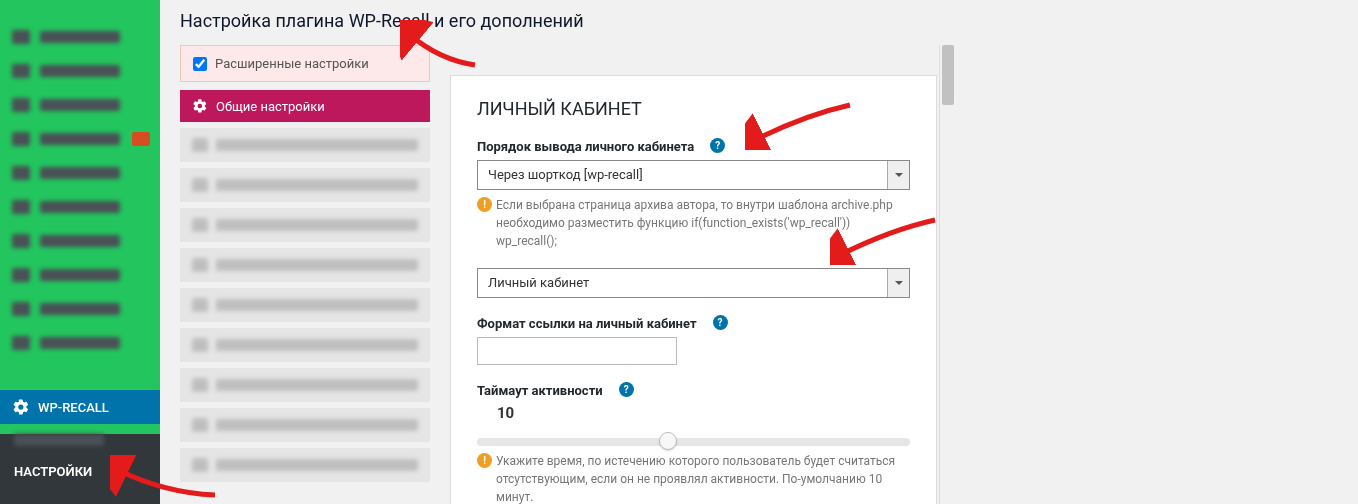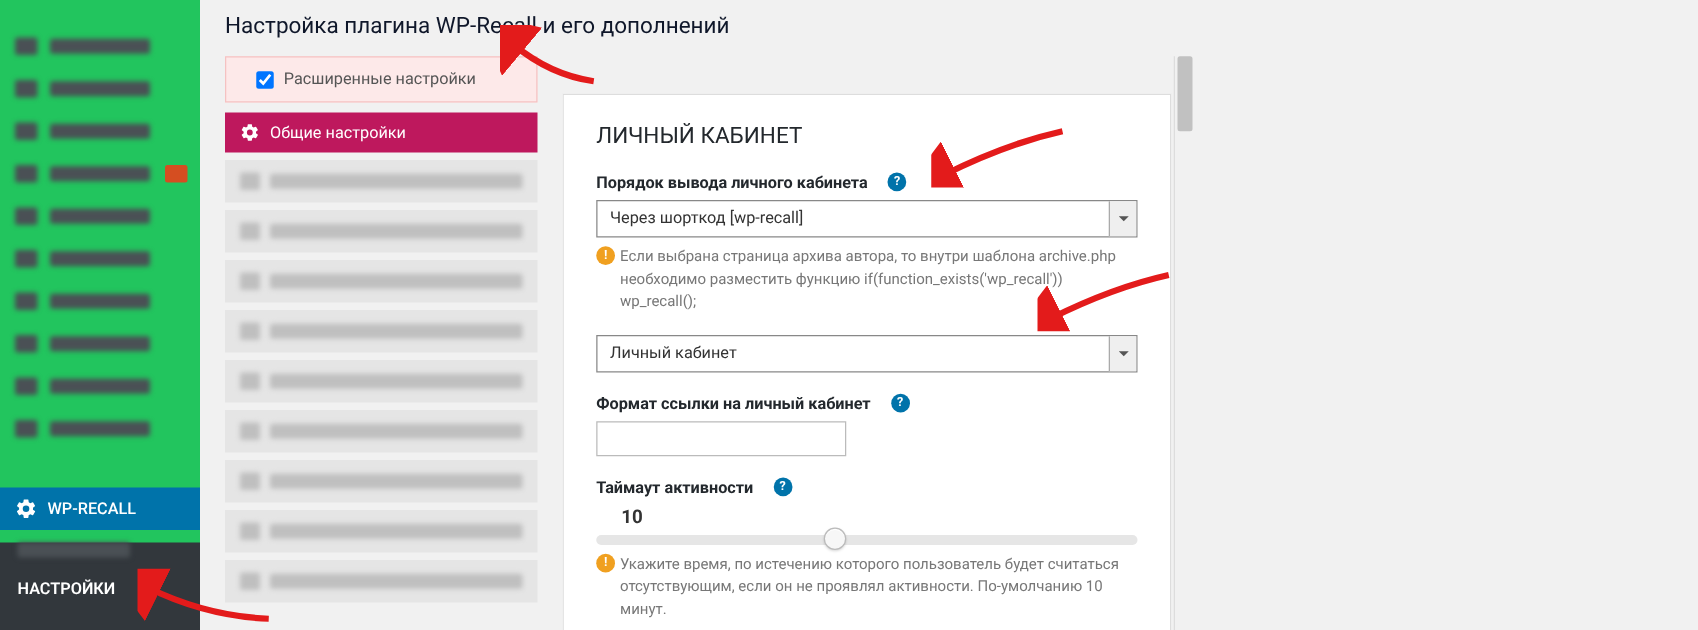--- a/index.html
+++ b/index.html
@@ -109,21 +109,21 @@
 }
 
 
 .tabs-col {
   width: 250px;
   flex-shrink: 0;
 }
 .ext-box {
   background: #fde9e9;
   border: 1px solid #f5c2c2;
-  padding: 10px 24px;
+  padding: 10px 12px;
   display: flex;
   align-items: center;
   gap: 8px;
   margin-bottom: 8px;
 }
 .ext-box input[type=checkbox]{
   width: 14px; height: 14px;
 }
 .ext-box .lbl { font-size: 13px; color: #555; }
 .tab {
@@ -282,21 +282,21 @@
   border: 1px solid #bbb;
   background: #fff;
 }
 .slider-wrap { margin-top: 4px; }
 .slider-val {
   font-size: 15px;
   font-weight: 700;
   color: #333;
   text-align: left;
   padding-left: 20px;
-  margin-bottom: 6px;
+  margin-bottom: 16px;
 }
 .slider-track {
   width: 100%;
   height: 8px;
   background: #e6e6e6;
   border-radius: 4px;
   position: relative;
 }
 .slider-thumb {
   width: 18px; height: 18px;

